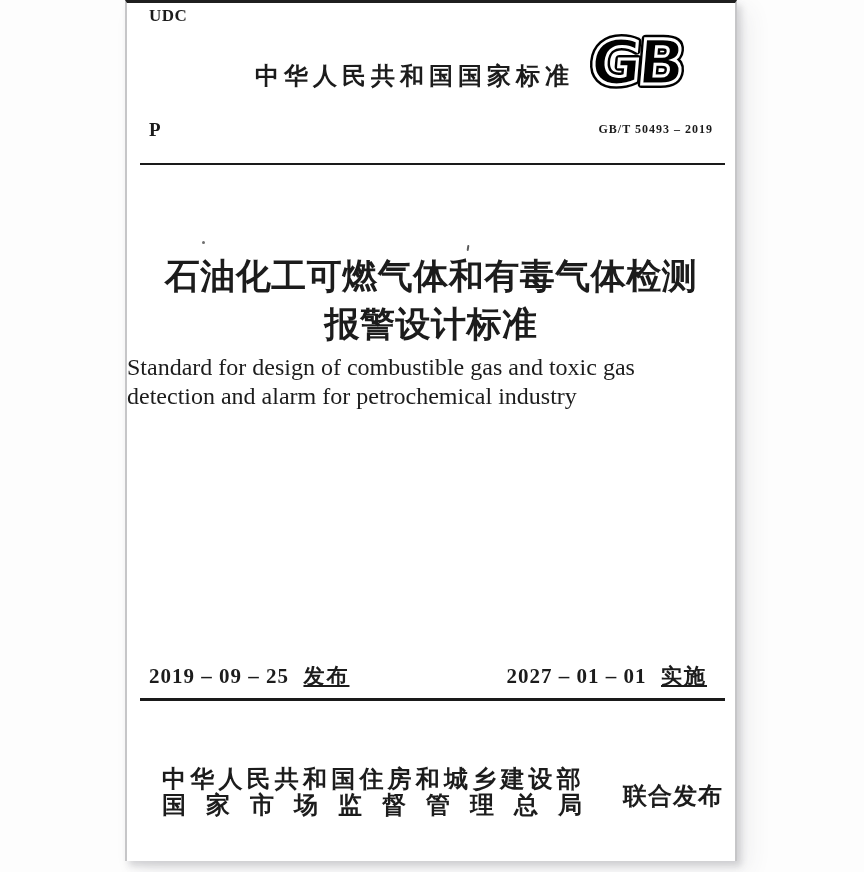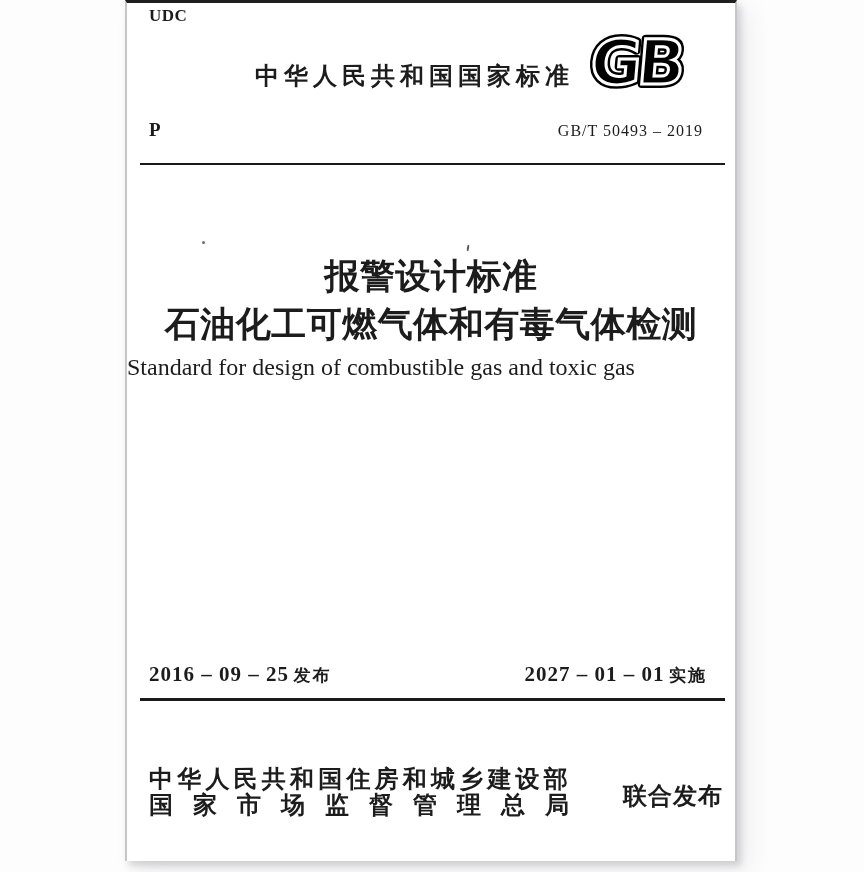--- a/index.html
+++ b/index.html
@@ -35,23 +35,23 @@
   .gb-logo {
     position: absolute; left: 460px; top: 24px;
     width: 126px; height: 66px;
   }
   .p-code {
     position: absolute; left: 22px; top: 116px;
     font-family: "Liberation Serif", "DejaVu Serif", serif;
     font-weight: bold; font-size: 19px;
   }
   .std-number {
-    position: absolute; right: 32px; top: 119px;
+    position: absolute; right: 22px; top: 119px;
     font-family: "Liberation Serif", "DejaVu Serif", serif;
-    font-weight: normal; font-size: 16px; letter-spacing: 1px;
+    font-weight: bold; font-size: 12px; letter-spacing: 1px;
     white-space: nowrap;
   }
   .rule-top {
     position: absolute; left: 13px; top: 160px;
     width: 585px; height: 2px; background: #1a1a1a;
   }
 
   .title-zh {
     position: absolute; left: 0; top: 250px; width: 100%;
     text-align: center;
@@ -81,30 +81,31 @@
     height: 28px;
   }
   .date-item { position: absolute; white-space: nowrap; }
   .date-item.issue { left: 22px; }
   .date-item.implement { right: 28px; }
   .date-num {
     font-family: "Liberation Serif", "DejaVu Serif", serif;
     font-weight: bold; font-size: 21px; letter-spacing: 1px;
   }
   .date-label {
-    font-weight: bold; font-size: 17px; 
+    font-weight: bold; font-size: 21px; margin-left: 10px;
     letter-spacing: 2px;
+    text-decoration: underline;
   }
   .rule-bottom {
     position: absolute; left: 13px; top: 695px;
     width: 585px; height: 3px; background: #1a1a1a;
   }
 
   .publishers {
-    position: absolute; left: 22px; top: 763px;
+    position: absolute; left: 35px; top: 763px;
     white-space: nowrap;
   }
   .publisher-line1 {
     font-size: 24px; font-weight: 600; letter-spacing: 4.2px;
     line-height: 26px;
   }
   .publisher-line2 {
     font-size: 24px; font-weight: 600; letter-spacing: 20px;
     line-height: 26px;
   }
@@ -134,31 +135,32 @@
     <div class="p-code">P</div>
 
     <div class="std-number">GB/T 50493 – 2019</div>
 
     <div class="rule-top"></div>
 
     <div class="speck-dot"></div>
     <div class="speck-tick"></div>
 
     <div class="title-zh">
+      <div>石油化工可燃气体和有毒气体检测</div>
       <div>报警设计标准</div>
-      <div>石油化工可燃气体和有毒气体检测</div>
     </div>
 
     <div class="title-en">
       <div>Standard for design of combustible gas and toxic gas</div>
+      <div>detection and alarm for petrochemical industry</div>
     </div>
 
     <div class="dates-row">
       <div class="date-item issue">
-        <span class="date-num">2016 – 09 – 25</span>
+        <span class="date-num">2019 – 09 – 25</span>
         <span class="date-label">发布</span>
       </div>
       <div class="date-item implement">
         <span class="date-num">2027 – 01 – 01</span>
         <span class="date-label">实施</span>
       </div>
     </div>
 
     <div class="rule-bottom"></div>
 

